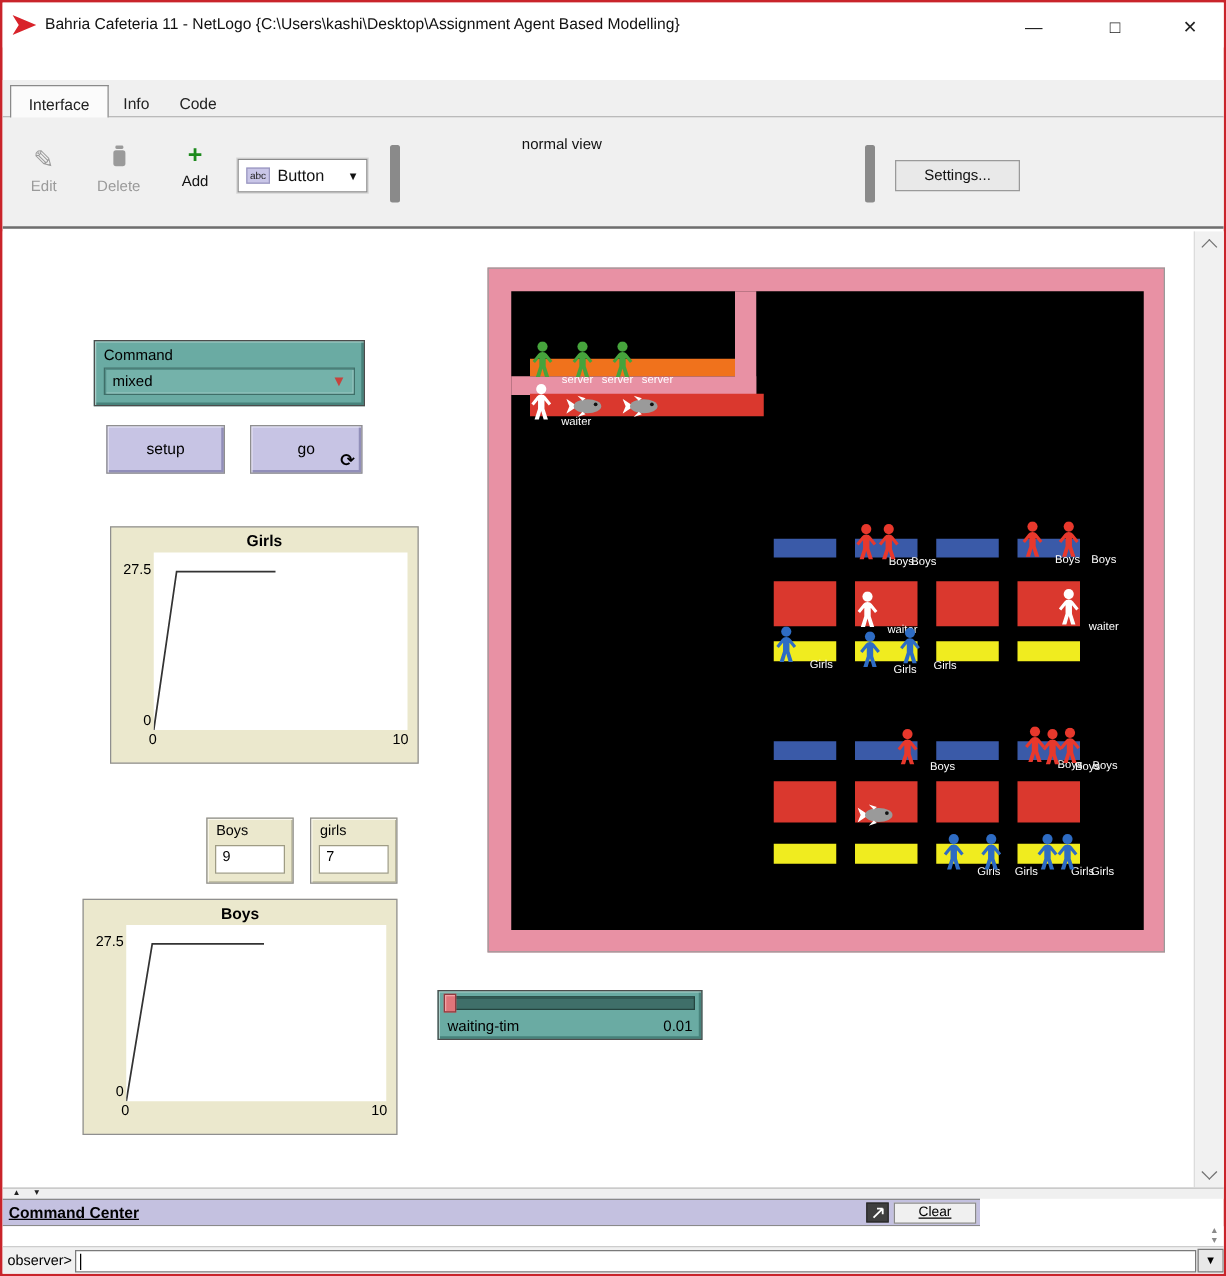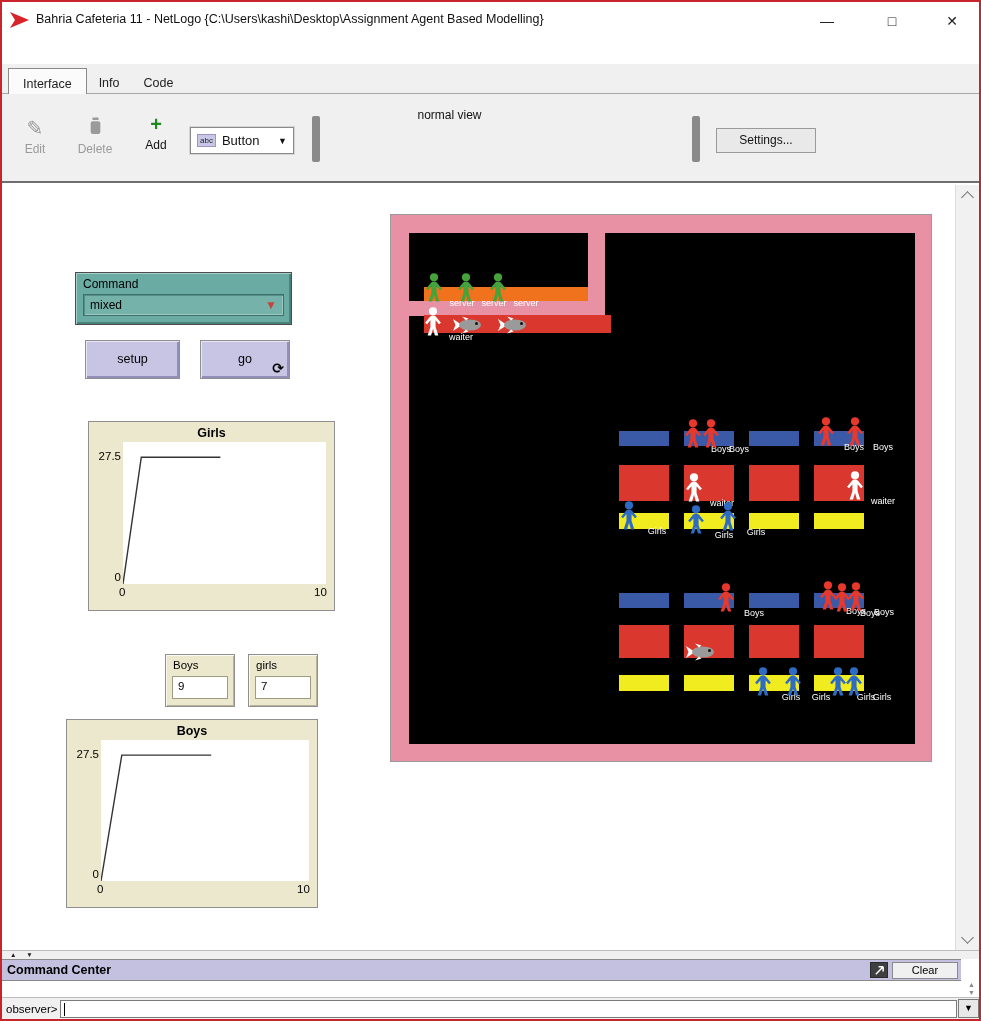--- a/index.html
+++ b/index.html
@@ -95,22 +95,22 @@
   .table-rect { position:absolute; }
   .agent { position:absolute; width:22px; }
   .agent svg { display:block; }
   .agent-label { position:absolute; left:50%; transform:translateX(-50%); top:25px; font-size:9px;
                  color:#fff; white-space:nowrap;margin-left:28px; }
   .fish { position:absolute; }
 
   
   .splitter { position:absolute; left:0; top:948px; width:977px; height:9px; background:#f0f0f0;
               border-top:1px solid #bdbdbd; font-size:6.5px; color:#222; padding-left:8px; letter-spacing:4px; line-height:8px; }
-  .cmd-header { position:absolute; left:0; top:957px; width:959px; height:22px; background:var(--cmd-header,#c4c1e0);
-                border-top:1px solid #8a8a8a; border-bottom:1px solid #8a8a8a; display:flex; align-items:center; }
+  .cmd-header { position:absolute; left:0; top:957px; width:782px; height:22px; background:var(--cmd-header,#c4c1e0);
+                border-top:1px solid #8a8a8a; border-bottom:1px solid #8a8a8a; display:flex; align-items:center;text-decoration:underline; }
   .cmd-title { font-weight:bold; font-size:12.5px; color:#000; padding-left:5px; }
   .export-btn { margin-left:auto; width:18px; height:16px; background:#3f3f3f; border:1px solid #2a2a2a;
                 display:flex; align-items:center; justify-content:center; }
   .clear-btn { width:66px; height:17px; background:#f0f0f0; border:1px solid #8a8a8a; font-size:11px;
                text-align:center; line-height:15px; margin:0 3px 0 4px; color:#000; }
   .cmd-output { position:absolute; left:0; top:979px; width:977px; height:17px; background:#fff;
                 border-bottom:1px solid #bdbdbd; }
   .out-arrows { position:absolute; right:4px; top:0; font-size:7px; color:#8a8a8a; line-height:8px; text-align:center; }
   .observer-row { position:absolute; left:0; top:996px; width:977px; height:21px; background:#f0f0f0;
                   display:flex; align-items:center; }
@@ -388,20 +388,28 @@
       <path d="M10 8 C8.5 8 7.6 8.6 6.8 9.6 L2.6 14.8 L4.4 16.2 L7.6 12.4 L7.6 18.6 L5 26.6 L8.2 26.6 L10 20.4 L11.8 26.6 L15 26.6 L12.4 18.6 L12.4 12.4 L15.6 16.2 L17.4 14.8 L13.2 9.6 C12.4 8.6 11.5 8 10 8 Z" fill="var(--girl)"></path>
           </svg>
           <span class="agent-label">Girls</span>
         </div>
       </div>
 
     <div class="vscroll">
       <span class="vchev" style="top:8px;transform:rotate(45deg)"></span>
       <span class="vchev" style="bottom:8px;transform:rotate(225deg)"></span>
     </div>
+      <div class="nl-slider" style="left: 348px; top: 607px; width: 212px; height: 40px;">
+        <div class="sl-track"></div>
+        <div class="sl-handle" style="left: calc(2%);"></div>
+        <div class="sl-row">
+          <span>waiting-tim</span>
+          <span>0.01</span>
+        </div>
+      </div>
       <div class="nl-monitor" style="left: 163px; top: 469px; width: 70px; height: 53px;">
         <div class="mon-label">Boys</div>
         <div class="mon-value">9</div>
       </div>
       <div class="nl-monitor" style="left: 246px; top: 469px; width: 70px; height: 53px;">
         <div class="mon-label">girls</div>
         <div class="mon-value">7</div>
       </div>
       <div class="nl-plot" style="left: 86px; top: 236px; width: 247px; height: 190px;">
         <div class="plot-title">Girls</div>

